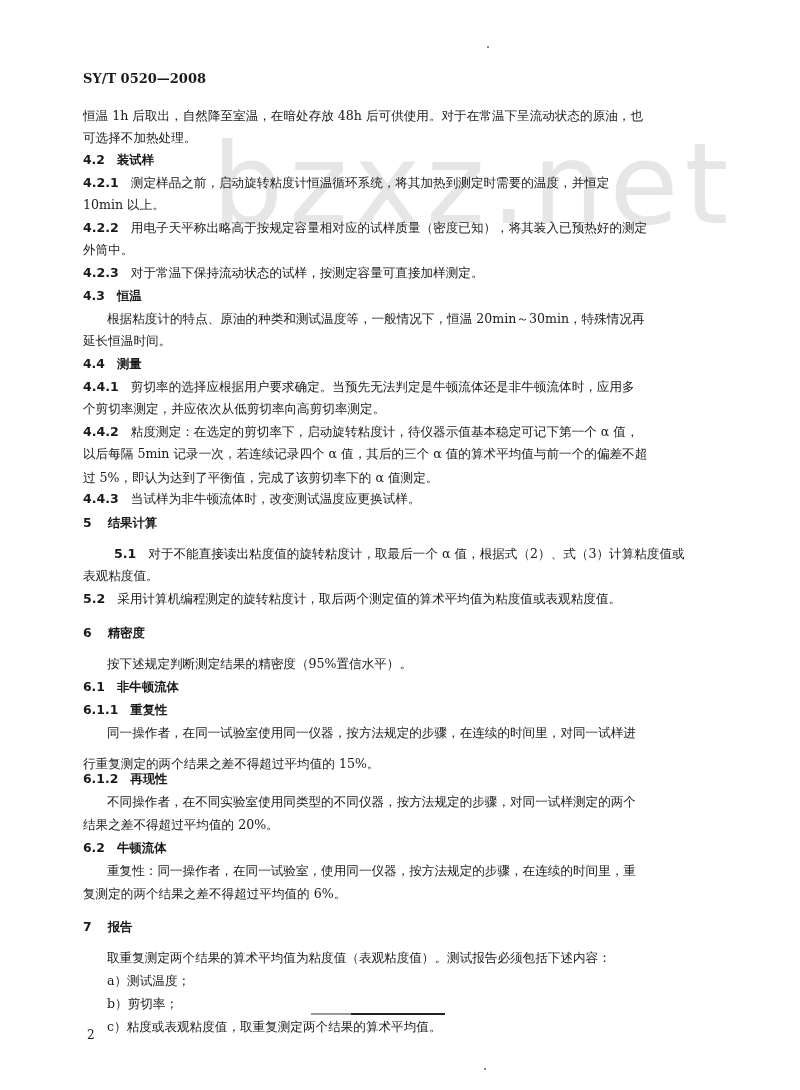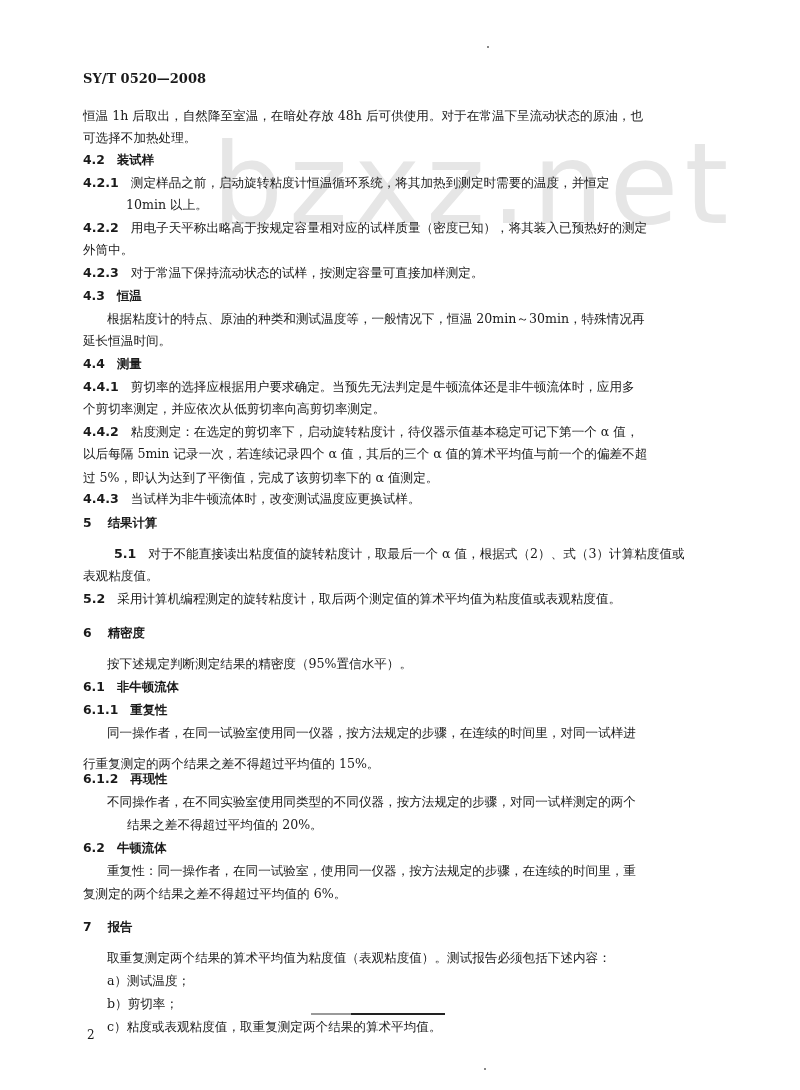--- a/index.html
+++ b/index.html
@@ -28,21 +28,21 @@
 <div class="page">
   <div class="watermark">bzxz.net</div>
   <div class="std-id">SY/T 0520—2008</div>
   <div class="dot" style="left:487px;top:46px;"></div>
 
   <div class="content" id="content">
       <div class="line " style="top: 0px;"><span>恒温 1h 后取出，自然降至室温，在暗处存放 48h 后可供使用。对于在常温下呈流动状态的原油，也</span></div>
       <div class="line " style="top: 22px;"><span>可选择不加热处理。</span></div>
       <div class="line bold" style="top: 44px;"><span class="num">4.2</span><span>装试样</span></div>
       <div class="line " style="top: 67px;"><span class="num">4.2.1</span><span>测定样品之前，启动旋转粘度计恒温循环系统，将其加热到测定时需要的温度，并恒定</span></div>
-      <div class="line " style="top: 89px; margin-left: 43px;"><span>10min 以上。</span></div>
+      <div class="line " style="top: 89px;"><span>10min 以上。</span></div>
       <div class="line " style="top: 112px;"><span class="num">4.2.2</span><span>用电子天平称出略高于按规定容量相对应的试样质量（密度已知），将其装入已预热好的测定</span></div>
       <div class="line " style="top: 134px;"><span>外筒中。</span></div>
       <div class="line " style="top: 157px;"><span class="num">4.2.3</span><span>对于常温下保持流动状态的试样，按测定容量可直接加样测定。</span></div>
       <div class="line bold" style="top: 180px;"><span class="num">4.3</span><span>恒温</span></div>
       <div class="line indent" style="top: 203px;"><span>根据粘度计的特点、原油的种类和测试温度等，一般情况下，恒温 20min～30min，特殊情况再</span></div>
       <div class="line " style="top: 225px;"><span>延长恒温时间。</span></div>
       <div class="line bold" style="top: 248px;"><span class="num">4.4</span><span>测量</span></div>
       <div class="line " style="top: 271px;"><span class="num">4.4.1</span><span>剪切率的选择应根据用户要求确定。当预先无法判定是牛顿流体还是非牛顿流体时，应用多</span></div>
       <div class="line " style="top: 293px;"><span>个剪切率测定，并应依次从低剪切率向高剪切率测定。</span></div>
       <div class="line " style="top: 316px;"><span class="num">4.4.2</span><span>粘度测定：在选定的剪切率下，启动旋转粘度计，待仪器示值基本稳定可记下第一个 α 值，</span></div>
@@ -54,21 +54,21 @@
       <div class="line " style="top: 460px;"><span>表观粘度值。</span></div>
       <div class="line " style="top: 483px;"><span class="num">5.2</span><span>采用计算机编程测定的旋转粘度计，取后两个测定值的算术平均值为粘度值或表观粘度值。</span></div>
       <div class="line bold h1" style="top: 517px;"><span class="num">6</span><span>精密度</span></div>
       <div class="line indent" style="top: 548px;"><span>按下述规定判断测定结果的精密度（95%置信水平）。</span></div>
       <div class="line bold" style="top: 571px;"><span class="num">6.1</span><span>非牛顿流体</span></div>
       <div class="line bold" style="top: 594px;"><span class="num">6.1.1</span><span>重复性</span></div>
       <div class="line indent" style="top: 617px;"><span>同一操作者，在同一试验室使用同一仪器，按方法规定的步骤，在连续的时间里，对同一试样进</span></div>
       <div class="line " style="top: 648px;"><span>行重复测定的两个结果之差不得超过平均值的 15%。</span></div>
       <div class="line bold" style="top: 663px;"><span class="num">6.1.2</span><span>再现性</span></div>
       <div class="line indent" style="top: 686px;"><span>不同操作者，在不同实验室使用同类型的不同仪器，按方法规定的步骤，对同一试样测定的两个</span></div>
-      <div class="line " style="top: 709px; margin-left: 44px;"><span>结果之差不得超过平均值的 20%。</span></div>
+      <div class="line " style="top: 709px;"><span>结果之差不得超过平均值的 20%。</span></div>
       <div class="line bold" style="top: 732px;"><span class="num">6.2</span><span>牛顿流体</span></div>
       <div class="line indent" style="top: 755px;"><span>重复性：同一操作者，在同一试验室，使用同一仪器，按方法规定的步骤，在连续的时间里，重</span></div>
       <div class="line " style="top: 778px;"><span>复测定的两个结果之差不得超过平均值的 6%。</span></div>
       <div class="line bold h1" style="top: 811px;"><span class="num">7</span><span>报告</span></div>
       <div class="line indent" style="top: 842px;"><span>取重复测定两个结果的算术平均值为粘度值（表观粘度值）。测试报告必须包括下述内容：</span></div>
       <div class="line list" style="top: 865px;"><span>a）测试温度；</span></div>
       <div class="line list" style="top: 888px;"><span>b）剪切率；</span></div>
       <div class="line list" style="top: 911px;"><span>c）粘度或表观粘度值，取重复测定两个结果的算术平均值。</span></div>
     </div>
 

